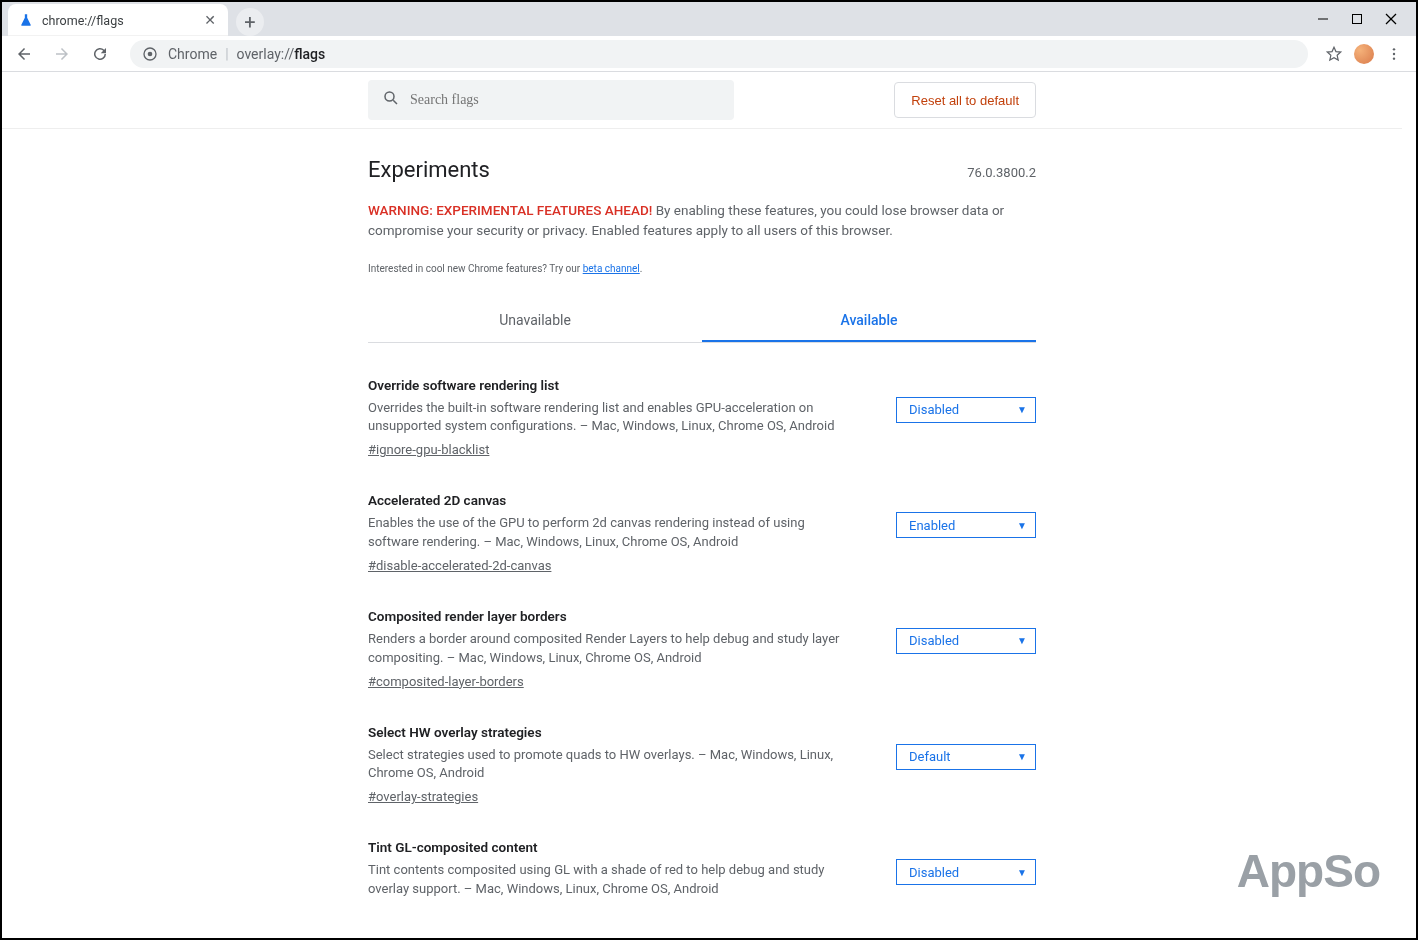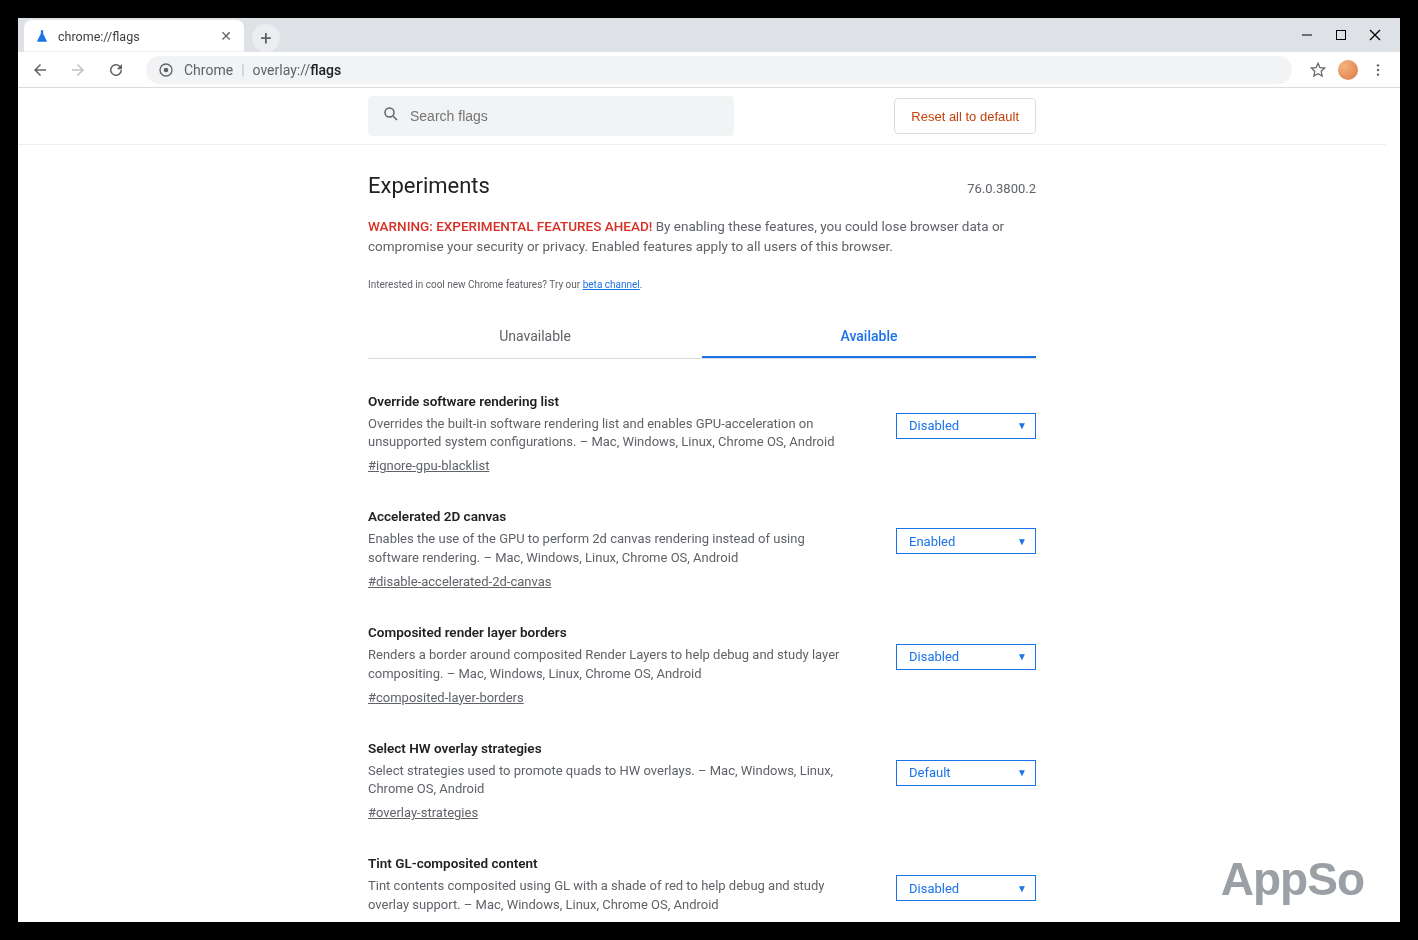--- a/index.html
+++ b/index.html
@@ -1,17 +1,17 @@
 <!DOCTYPE html>
 <html><head>
 <meta charset="utf-8">
 <style>
 * { box-sizing: border-box; margin: 0; padding: 0; }
 body { font-family: "Segoe UI", Roboto, Arial, sans-serif; background: #000; }
-.viewport { width: 1418px; height: 940px; margin: 0 auto; background:#000; position: relative; padding: 18px; }
+.viewport { width: 1418px; height: 940px; margin: 0 auto; background:#000; position: relative; padding: 2px; }
 .browser { width: 100%; height: 100%; background: #fff; border-radius: 0; display:flex; flex-direction:column; }
 .tabstrip { height: 34px; background: #dee1e6; display:flex; align-items:flex-end; padding-left:6px; position:relative; }
 .tab { background:#fff; height:32px; min-width:220px; border-radius:8px 8px 0 0; display:flex; align-items:center; padding:0 10px; gap:8px; font-size:12.5px; color:#3c4043; position:relative; box-shadow: 0 -1px 0 rgba(0,0,0,0.05) inset;}
 .favicon { width:16px; height:16px; display:inline-flex; align-items:center; justify-content:center; }
 .favicon svg { width:14px; height:14px; }
 .tab-close { margin-left:auto; width:16px; height:16px; display:flex; align-items:center; justify-content:center; color:#5f6368; cursor:pointer; font-size:14px;}
 .newtab { width:28px; height:28px; margin-left:8px; display:flex; align-items:center; justify-content:center; color:#5f6368; cursor:pointer; border-radius:50%; font-size:20px; background: rgba(255,255,255,0.4);}
 .window-controls { position:absolute; right:4px; top:0; height:34px; display:flex; align-items:center; gap:20px; padding:0 14px;}
 .winctl { width:14px; height:14px; display:flex; align-items:center; justify-content:center; color:#000; cursor:pointer;}
 .toolbar { height:36px; background:#fff; border-bottom:1px solid #dadce0; display:flex; align-items:center; padding:0 8px; gap:10px;}
@@ -26,40 +26,40 @@
 .omnibox .addr .url-path { color:#202124; font-weight:500;}
 .rightctl { display:flex; align-items:center; gap:10px; padding-right:4px;}
 .rightctl .ic { width:20px; height:20px; display:flex; align-items:center; justify-content:center; color:#5f6368;}
 .profile { width:20px; height:20px; border-radius:50%; background: radial-gradient(circle at 30% 30%, #f5b27a, #d97a4a); }
 .content-area { flex:1; position:relative; overflow:hidden; background:#fff;}
 .scroll { position:absolute; inset:0 14px 0 0; overflow-y:scroll;}
 .scroll::-webkit-scrollbar { width:14px; }
 .scroll::-webkit-scrollbar-thumb { background:#c1c1c1; border-radius:0; border:3px solid transparent; background-clip:padding-box;}
 .page-wrap { max-width: 668px; margin: 0 auto; padding-bottom: 40px;}
 .searchbox { flex:1; height:40px; background:#f1f3f4; border-radius:4px; display:flex; align-items:center; padding:0 14px; gap:10px; max-width: 380px;}
-.searchbox input { border:none; background:transparent; outline:none; font-size:14px; color:#5f6368; flex:1;}
+.searchbox input { border:none; background:transparent; outline:none; font-size:14px; color:#5f6368; flex:1;font-family:Liberation Serif, serif;}
 .resetbtn { height:36px; padding:0 16px; border:1px solid #dadce0; border-radius:4px; background:#fff; color:#c2410c; font-size:13px; font-weight:500; cursor:pointer;}
 .header-row { display:flex; align-items:baseline; justify-content:space-between; margin-top:28px;}
 h1.page-title { font-size:22px; font-weight:400; color:#202124;}
 .version { font-size:13px; color:#5f6368;}
 .warn { margin-top:18px; font-size:13.5px; line-height:1.5; color:#5f6368;}
 .warn .red { color:#d93025; font-weight:500;}
 .interested { margin-top:22px; font-size:10px; color:#5f6368;}
 .interested a { color:#1a73e8; text-decoration:underline;}
 .tabs { display:flex; margin-top:26px; border-bottom:1px solid #dadce0;}
 .tabs .tabbtn { flex:1; text-align:center; padding:12px 0; font-size:14px; color:#5f6368; cursor:pointer; border-bottom:2px solid transparent;}
 .tabs .tabbtn.active { color:#1a73e8; border-bottom-color:#1a73e8; font-weight:500;}
 .flag { display:flex; align-items:flex-start; gap:40px; margin-top:34px;}
 .flag-text { flex:1;}
 .flag-title { font-size:13.5px; font-weight:600; color:#202124; margin-bottom:6px;}
 .flag-desc { font-size:13px; color:#5f6368; line-height:1.45;}
 .flag-anchor { display:inline-block; margin-top:6px; font-size:13px; color:#5f6368; text-decoration:underline;}
 .flag-select { width:140px; height:26px; border:1px solid #1a73e8; background:#fff; color:#1a73e8; font-size:13px; display:flex; align-items:center; justify-content:space-between; padding:0 8px 0 12px; cursor:pointer; margin-top:20px;}
 .flag-select .caret { color:#1a73e8; font-size:10px;}
-.watermark { position:absolute; right:36px; bottom:16px; font-family: Arial, sans-serif; font-size:46px; font-weight:700; color:#9aa0a6; letter-spacing:-1px; pointer-events:none; user-select:none;}
+.watermark { position:absolute; right:36px; bottom:40px; font-family: Arial, sans-serif; font-size:46px; font-weight:700; color:#9aa0a6; letter-spacing:-1px; pointer-events:none; user-select:none;}
 </style>
 </head>
 <body>
 
 <div class="viewport">
  <div class="browser">
 
   <div class="tabstrip">
     <div class="tab">
       <span class="favicon">

